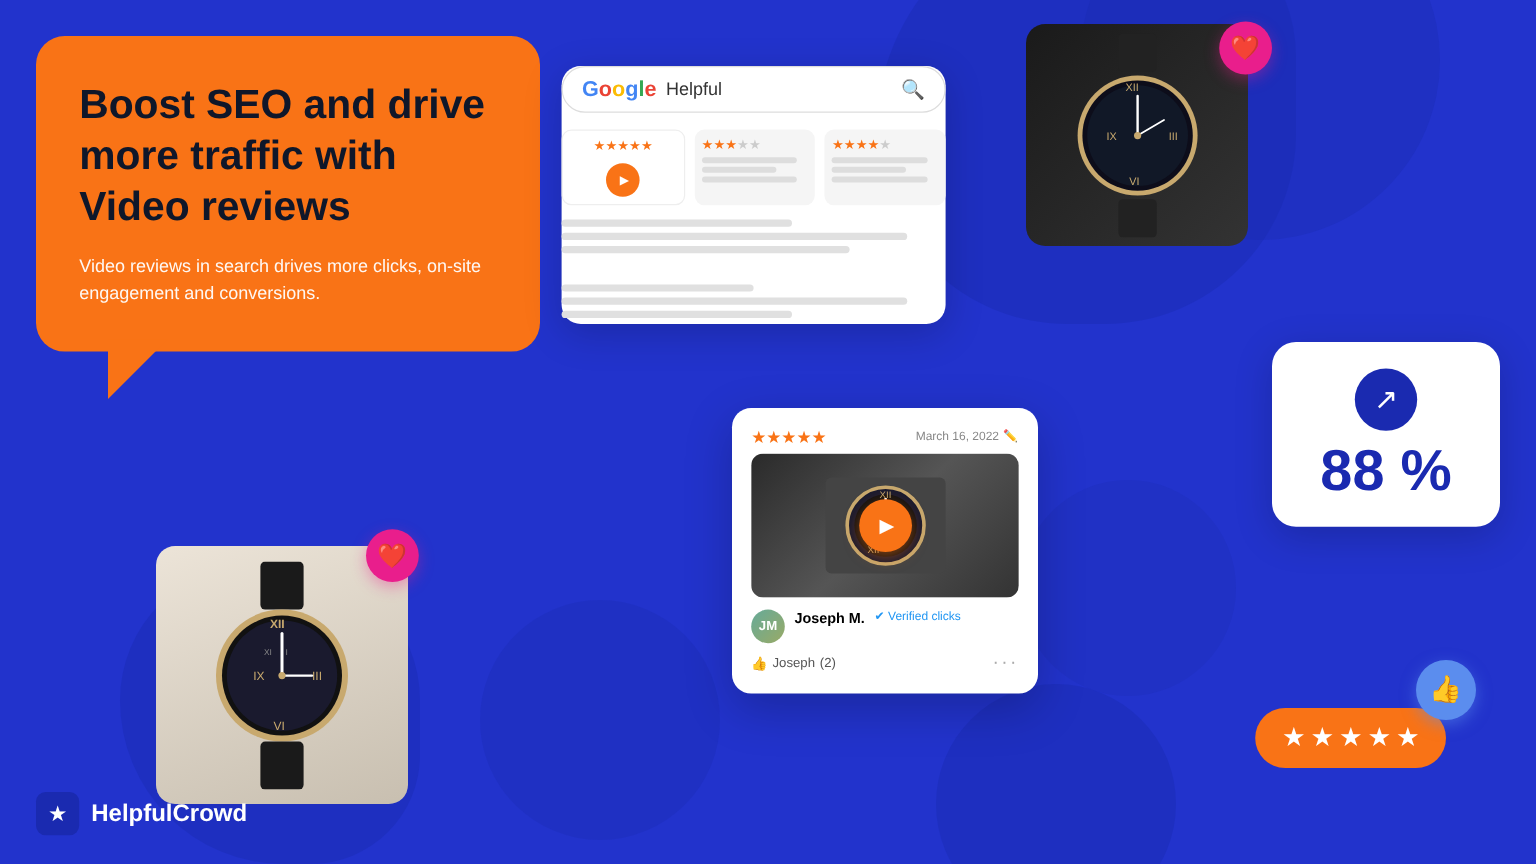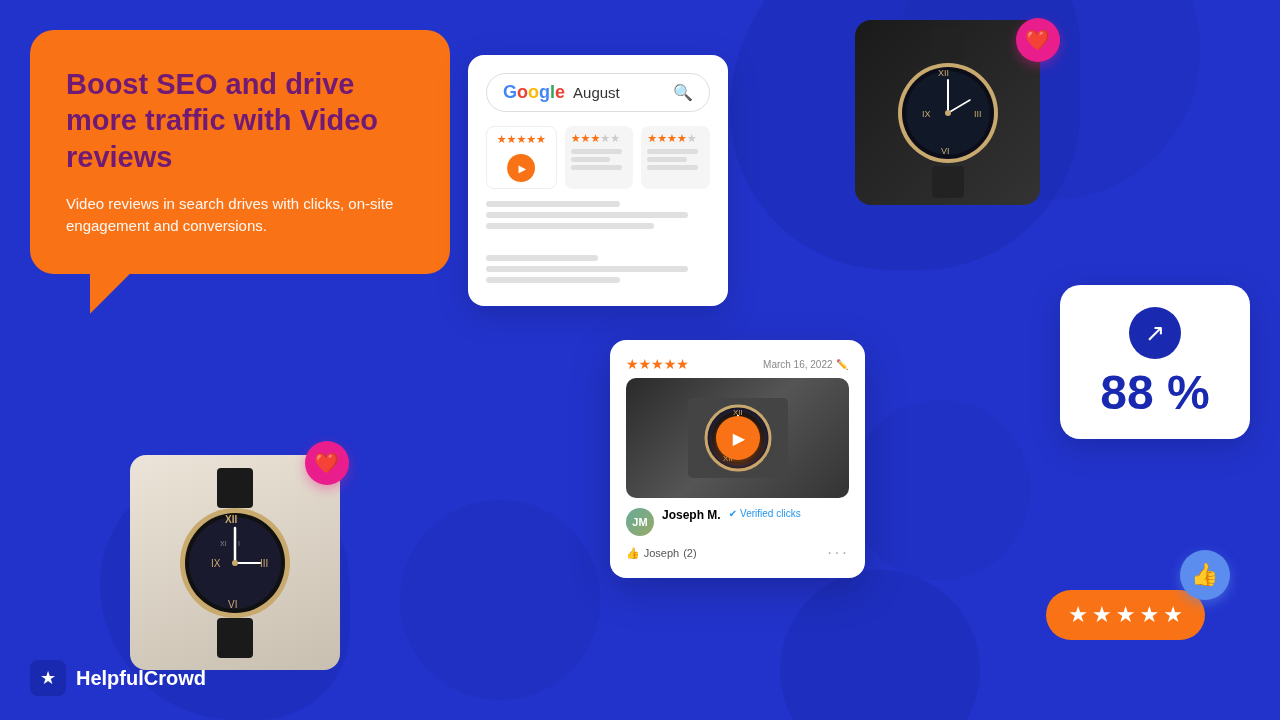--- a/index.html
+++ b/index.html
@@ -52,42 +52,41 @@
       content: '';
       position: absolute;
       bottom: -40px;
       left: 60px;
       width: 50px;
       height: 50px;
       background: #f97316;
       clip-path: polygon(0 0, 100% 0, 0 100%);
     }
     .speech-bubble h1 {
-      color: #701a75;
-      font-size: 29px;
+      color: #0f172a;
+      font-size: 34px;
       font-weight: 900;
       line-height: 1.25;
       margin-bottom: 18px;
     }
     .speech-bubble p {
       color: white;
       font-size: 15px;
       line-height: 1.5;
       opacity: 0.95;
     }
 
     
     .google-card {
       position: absolute;
       top: 55px;
       left: 468px;
-      width: 260px;
+      width: 320px;
       background: white;
       border-radius: 16px;
-      padding: 18px;
       box-shadow: 0 8px 32px rgba(0,0,0,0.18);
       z-index: 10;
     }
     .google-search-bar {
       display: flex;
       align-items: center;
       border: 1.5px solid #ddd;
       border-radius: 24px;
       padding: 8px 16px;
       margin-bottom: 14px;
@@ -394,29 +393,29 @@
 <div class="bg-blob bg-blob-1"></div>
 <div class="bg-blob bg-blob-2"></div>
 <div class="bg-blob bg-blob-3"></div>
 
 <div style="position:absolute;width:300px;height:300px;background:#1a2ab0;opacity:0.35;border-radius:50%;top:-100px;right:80px;"></div>
 <div style="position:absolute;width:200px;height:200px;background:#1a2ab0;opacity:0.3;border-radius:50%;bottom:20px;left:400px;"></div>
 <div style="position:absolute;width:180px;height:180px;background:#1a2ab0;opacity:0.25;border-radius:50%;top:400px;right:250px;"></div>
 
 <div class="speech-bubble">
   <h1>Boost SEO and drive more traffic with Video reviews</h1>
-  <p>Video reviews in search drives with clicks, on-site engagement and conversions.</p>
+  <p>Video reviews in search drives more clicks, on-site engagement and conversions.</p>
 </div>
 
 <div class="google-card">
   <div class="google-search-bar">
     <div class="google-logo">
       <span>G</span><span>o</span><span>o</span><span>g</span><span>l</span><span>e</span>
     </div>
-    <span class="search-term">August</span>
+    <span class="search-term">Helpful</span>
     <span class="search-icon-circle">🔍</span>
   </div>
 
   <div class="star-cards">
 
     <div class="star-card star-card-first">
       <div class="stars">★★★★★</div>
       <div class="play-btn-small"></div>
     </div>
 

